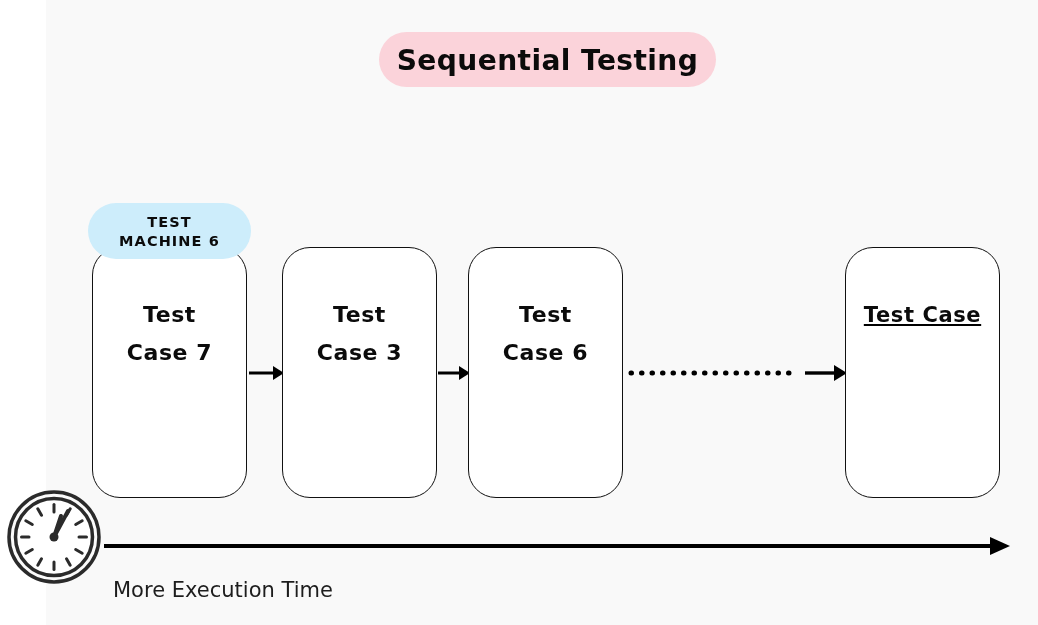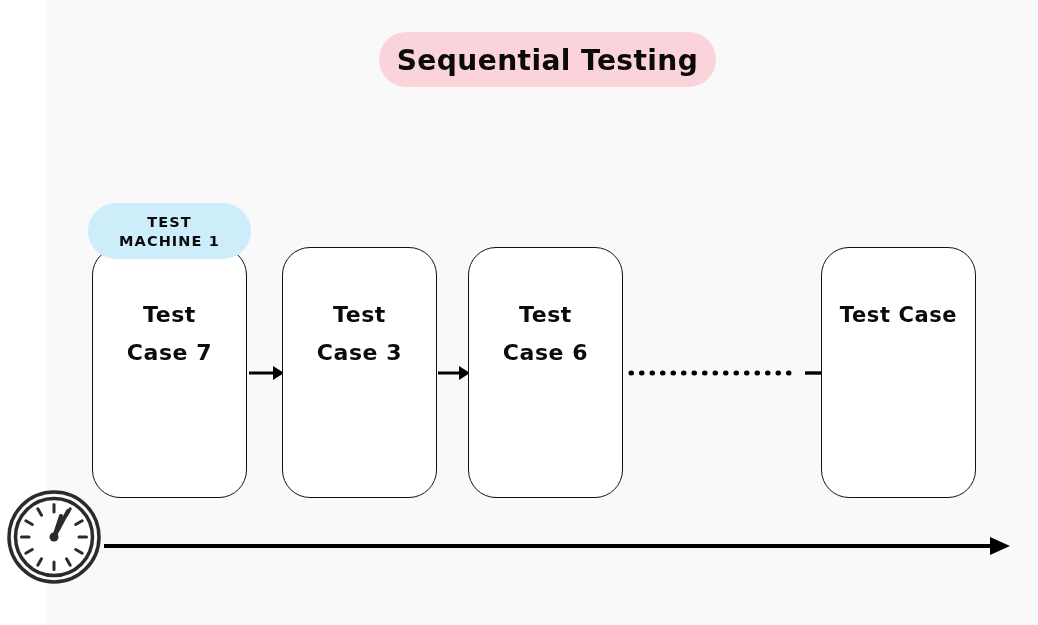--- a/index.html
+++ b/index.html
@@ -103,21 +103,21 @@
     letter-spacing: 0.6px;
     color: #0b0b0b;
     white-space: nowrap;
   }
   .case-line.small {
     font-size: 21px;
   }
   #case-box-0 { left: 92px; }
   #case-box-1 { left: 282px; }
   #case-box-2 { left: 468px; }
-  #case-box-3 { left: 821px; }
+  #case-box-3 { left: 845px; text-decoration: underline; }
 
   
   .connector {
     position: absolute;
     top: 362px;
     height: 22px;
     z-index: 1;
   }
   #connector-0 { left: 247px; width: 37px; }
   #connector-1 { left: 437px; width: 33px; }
@@ -160,21 +160,21 @@
 <div id="root">
 
   <div id="canvas"></div>
 
   <div id="title-pill">
     <span id="title-text">Sequential Testing</span>
   </div>
 
   <div id="machine-badge">
     <span class="badge-line">TEST</span>
-    <span class="badge-line">MACHINE 1</span>
+    <span class="badge-line">MACHINE 6</span>
   </div>
 
   <div class="case-box" id="case-box-0">
     <div class="case-inner">
       <div class="case-line">Test</div>
       <div class="case-line">Case 7</div>
     </div>
   </div>
 
   <div class="case-box" id="case-box-1">
@@ -243,14 +243,15 @@
     </svg>
   </div>
 
   <div id="timeline-arrow">
     <svg width="910" height="28" viewBox="0 0 910 28">
       <line x1="0" y1="13" x2="890" y2="13" stroke="#000" stroke-width="4.2"></line>
       <path d="M886 4 L906 13 L886 22 Z" fill="#000"></path>
     </svg>
   </div>
 
+  <div id="timeline-label">More Execution Time</div>
 
 </div>
 
 </body></html>

